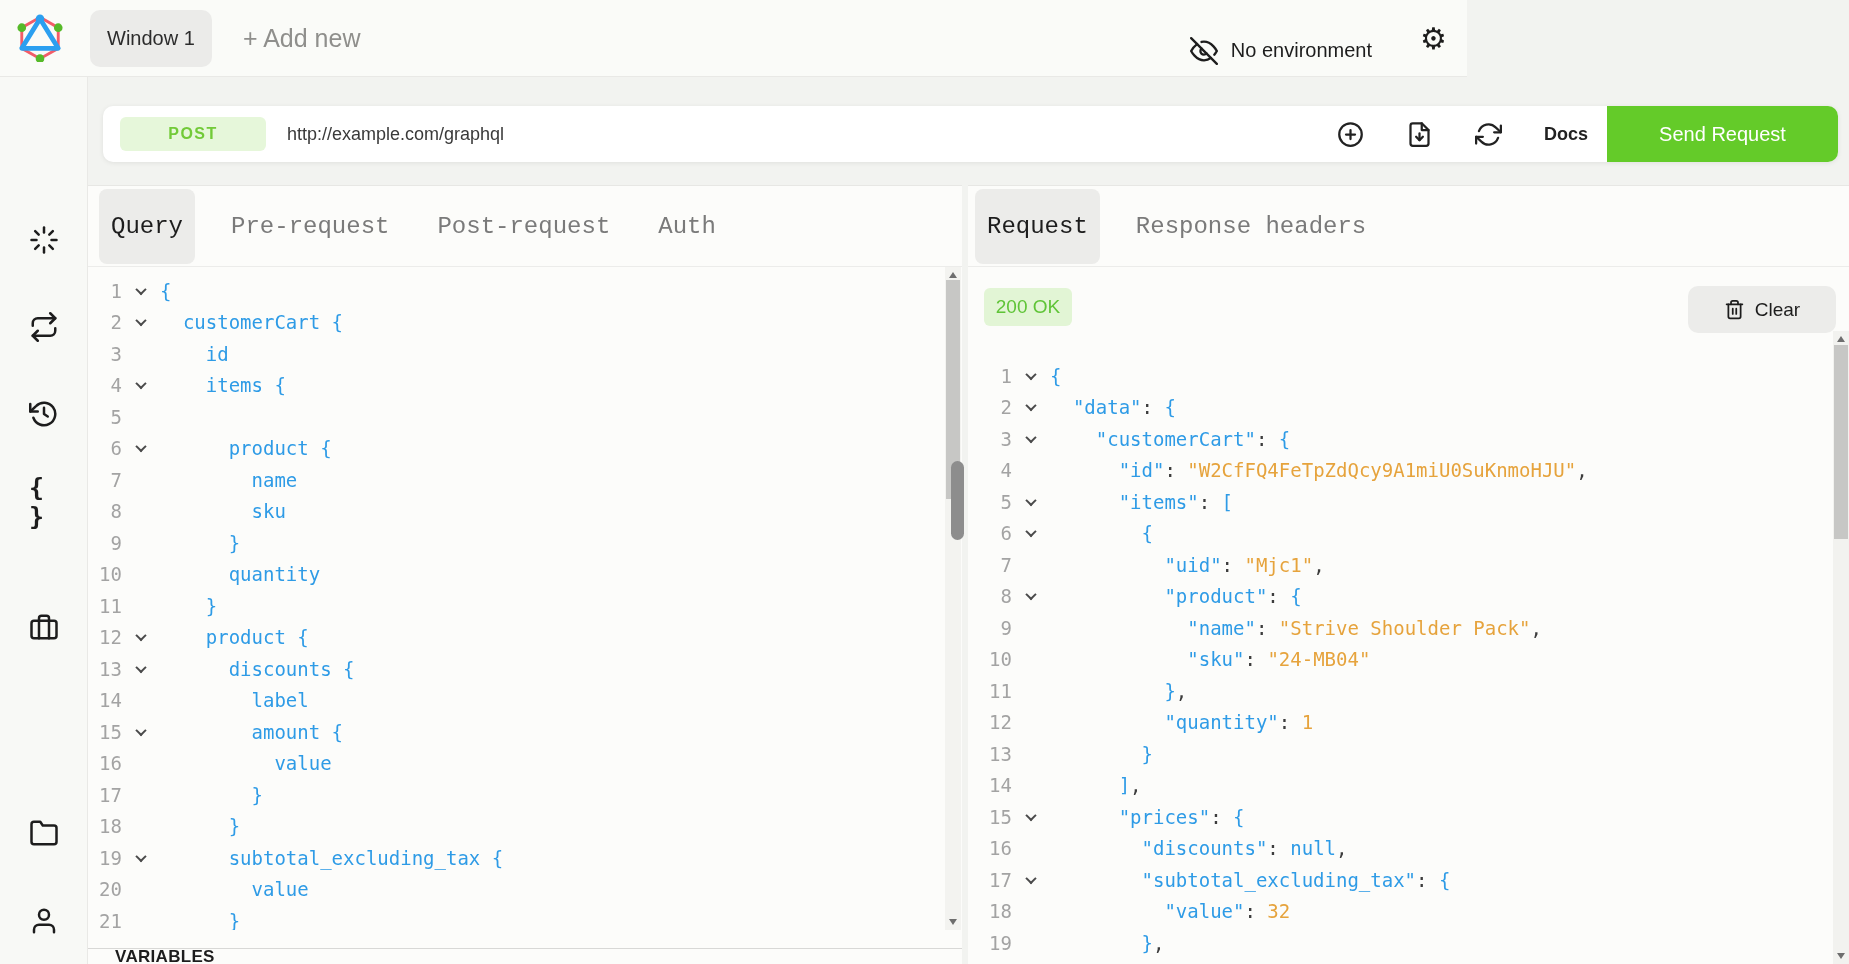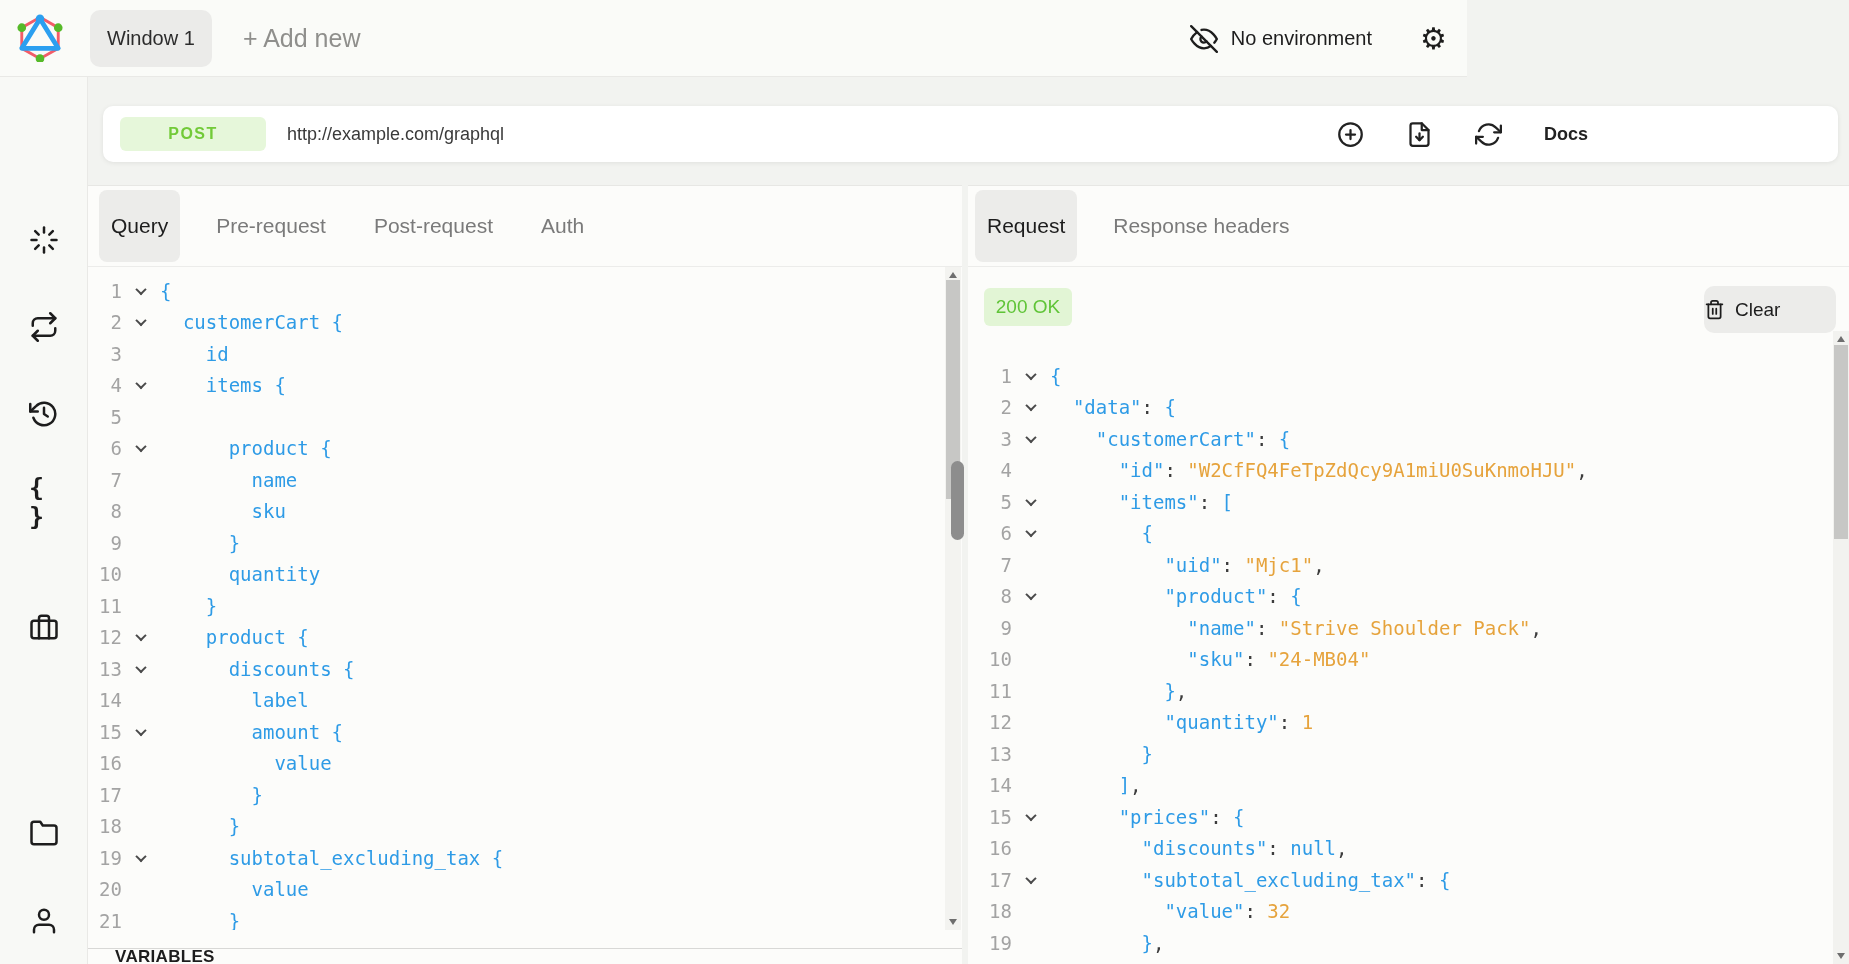--- a/index.html
+++ b/index.html
@@ -4,21 +4,21 @@
 <style>
   * { margin:0; padding:0; box-sizing:border-box; }
   html,body { width:1849px; height:964px; overflow:hidden; }
   body { background:#f2f3f0; font-family:"Liberation Sans", sans-serif; color:#1f1f1f; position:relative; }
 
   
   .header { position:absolute; left:0; top:0; width:1467px; height:77px; background:#fafbf8; border-bottom:1px solid #e9e9e6; z-index:3; }
   .logo { position:absolute; left:16px; top:14px; width:48px; height:48px; }
   .win-tab { position:absolute; left:90px; top:10px; height:57px; padding:0 17px; display:flex; align-items:center; background:#ebebe9; border-radius:10px; font-size:20px; color:#2c2c2c; cursor:default; }
   .add-new { position:absolute; left:243px; top:0; height:77px; display:flex; align-items:center; font-size:25px; color:#8f8f8c; background:none; border:none; }
-  .env { position:absolute; right:95px; top:0; height:77px; display:flex; align-items:center; gap:13px; font-size:20px; color:#1d1d1d; }
+  .env { position:absolute; right:95px; top:12px; height:77px; display:flex; align-items:center; gap:13px; font-size:20px; color:#1d1d1d; }
   .gearbox { position:absolute; right:20px; top:0; height:77px; display:flex; align-items:center; font-size:30px; color:#1d1d1d; }
 
   
   .sidebar { position:absolute; left:0; top:77px; width:88px; height:887px; background:#f8f9f6; border-right:1px solid #e9e9e6; z-index:2; }
   .side-icon { position:absolute; left:29px; width:30px; height:30px; display:flex; align-items:center; justify-content:center; color:#1d1d1d; }
   .side-icon svg { width:30px; height:30px; stroke:#1d1d1d; stroke-width:2; fill:none; stroke-linecap:round; stroke-linejoin:round; }
   .braces-txt { font-family:"DejaVu Sans Mono", monospace; font-size:25px; font-weight:bold; color:#1d1d1d; letter-spacing:1px; }
 
   
   .url-card { position:absolute; left:103px; top:106px; width:1735px; height:56px; background:#ffffff; border-radius:10px; box-shadow:0 1px 5px rgba(0,0,0,.08); z-index:2; }
@@ -29,27 +29,27 @@
   .icon-btn svg { width:27px; height:27px; stroke:#222; stroke-width:2; fill:none; stroke-linecap:round; stroke-linejoin:round; }
   .docs-btn { background:none; border:none; font-size:18px; font-weight:bold; color:#222; font-family:"Liberation Sans", sans-serif; }
   .send-btn { position:absolute; right:0; top:0; width:231px; height:56px; background:#64cb29; border:none; border-radius:0 10px 10px 0; color:#ffffff; font-size:20px; font-family:"Liberation Sans", sans-serif; }
 
   
   .pane { position:absolute; top:185px; height:779px; background:#fcfcfa; border-top:1px solid #e7e7e4; }
   .left-pane { left:88px; width:874px; }
   .right-pane { left:968px; width:881px; }
 
   .tabs { position:absolute; top:0; left:0; right:0; height:81px; border-bottom:1px solid #ececea; display:flex; align-items:center; padding-left:11px; }
-  .tab { padding:24px 12px; margin-right:24px; font-size:21px; color:#7a7a7a; border-radius:8px; background:transparent; border:none; font-family:Liberation Sans, sans-serif; }
+  .tab { padding:24px 12px; margin-right:24px; font-size:24px; color:#7a7a7a; border-radius:8px; background:transparent; border:none; font-family:Liberation Mono, monospace; }
   .tab.active { background:#ececea; color:#1d1d1d; }
   .right-pane .tabs { padding-left:7px; }
 
   
   .status-chip { position:absolute; left:16px; top:102px; width:88px; height:38px; background:#e2f5d5; border-radius:6px; display:flex; align-items:center; justify-content:center; color:#5fc437; font-size:19px; }
-  .clear-btn { position:absolute; right:13px; top:100px; width:132px; height:47px; background:#ececea; border:none; border-radius:10px; display:flex; align-items:center; gap:10px; font-size:19px; color:#1d1d1d; font-family:"Liberation Sans", sans-serif; }
+  .clear-btn { position:absolute; right:13px; top:100px; width:148px; height:47px; background:#ececea; border:none; border-radius:10px; display:flex; align-items:center; justify-content:center; gap:10px; font-size:19px; color:#1d1d1d; font-family:"Liberation Sans", sans-serif; }
   .clear-btn svg { width:21px; height:23px; stroke:#1d1d1d; stroke-width:2; fill:none; stroke-linecap:round; stroke-linejoin:round; }
 
   
   .editor { position:absolute; left:0; overflow:hidden; }
   .left-pane .editor { top:81px; right:18px; bottom:34px; padding-top:8px; }
   .right-pane .editor { top:170px; right:16px; bottom:0; padding-top:4px; }
   .code-line { display:flex; align-items:center; height:31.5px; font-family:"DejaVu Sans Mono", monospace; font-size:19px; white-space:pre; }
   .ln { text-align:right; color:#a3a3a3; flex:none; }
   .left-pane .ln { width:34px; }
   .right-pane .ln { width:44px; }
@@ -177,20 +177,21 @@
     </button>
     <button class="icon-btn">
       <svg viewBox="0 0 24 24">
           <polyline points="23 4 23 10 17 10"></polyline>
           <polyline points="1 20 1 14 7 14"></polyline>
           <path d="M3.51 9a9 9 0 0 1 14.85-3.36L23 10M1 14l4.64 4.36A9 9 0 0 0 20.49 15"></path>
         </svg>
     </button>
     <button class="docs-btn">Docs</button>
   </div>
+  <button class="send-btn">Send Request</button>
 </div>
 
 <section class="pane left-pane">
   <div class="tabs">
     <button class="tab active">Query</button>
     <button class="tab">Pre-request</button>
     <button class="tab">Post-request</button>
     <button class="tab">Auth</button>
   </div>
   <div class="editor">

